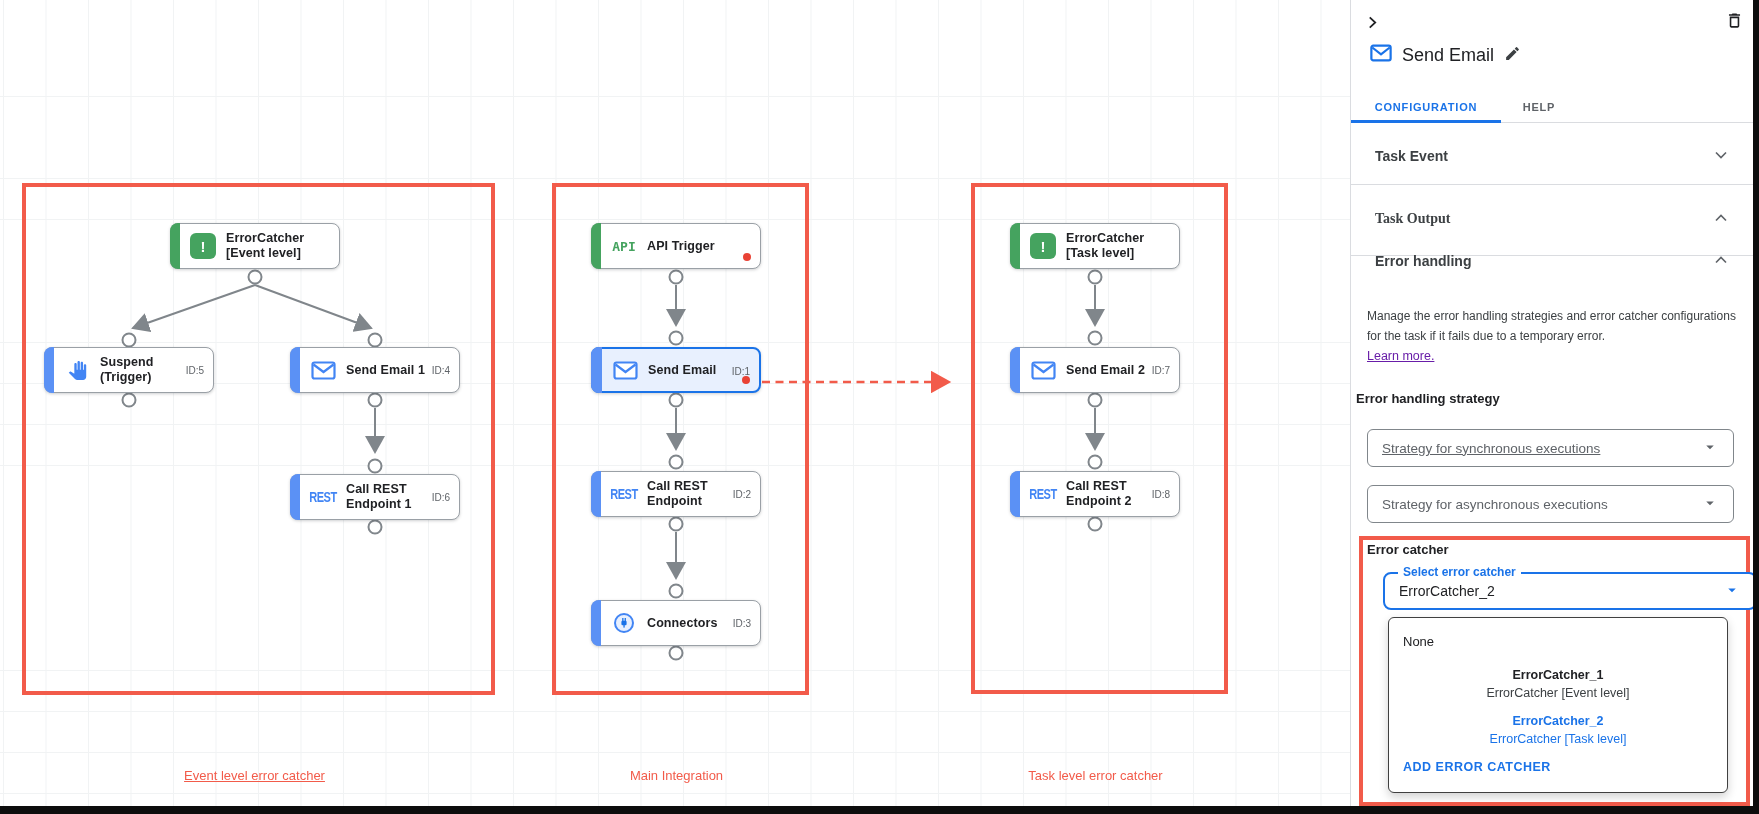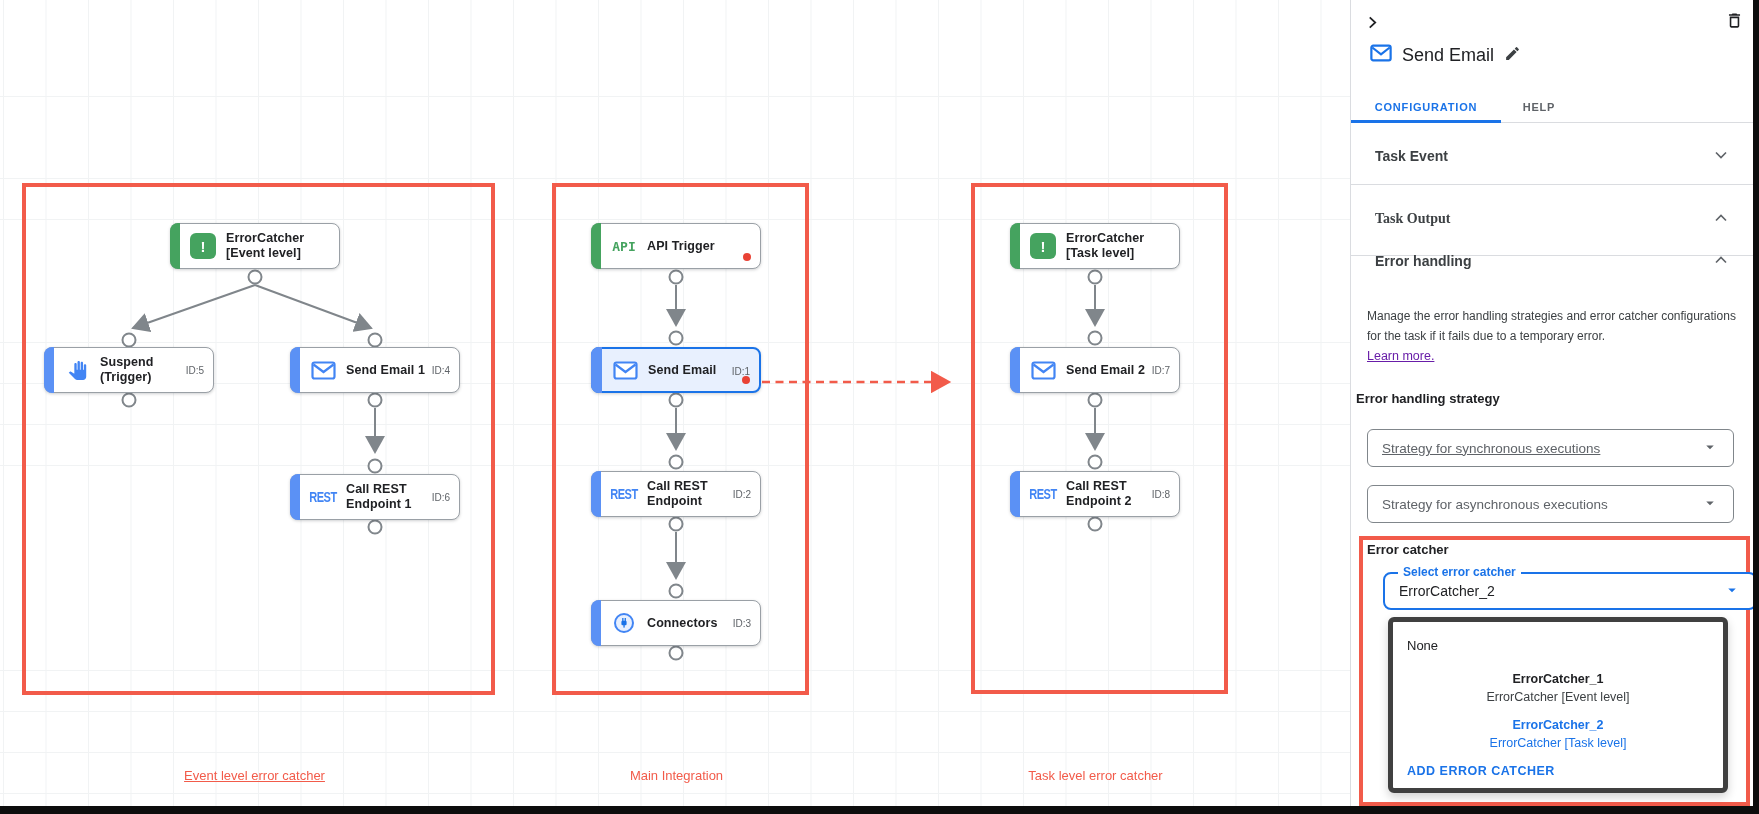--- a/index.html
+++ b/index.html
@@ -54,21 +54,21 @@
   .select .caret{margin-left:auto;}
   .red-annotation{position:absolute;left:8px;top:536px;width:391px;height:270px;border:4px solid #f25b4a;box-sizing:border-box;}
   .ec-label{position:absolute;left:16px;top:542px;font-size:13px;font-weight:bold;color:#202124;}
   .blue-select{position:absolute;left:16px;top:572px;width:374px;height:38px;border:2.5px solid #1a73e8;
     border-radius:8px;box-sizing:border-box;display:flex;align-items:center;padding:0 14px;
     font-size:14px;color:#202124;cursor:pointer;background:#fff;margin-left:16px;}
   .blue-select .float-label{position:absolute;left:13px;top:-9px;background:#fff;padding:0 5px;
     font-size:12px;color:#1a73e8;font-weight:bold;white-space:nowrap;}
   .blue-select .caret{margin-left:auto;}
   .menu{position:absolute;left:37px;top:617px;width:340px;height:176px;background:#fff;
-    border:5px solid #404040;border-radius:6px;box-shadow:0 4px 10px rgba(0,0,0,.18);
+    border:1px solid #404040;border-radius:6px;box-shadow:0 4px 10px rgba(0,0,0,.18);
     box-sizing:border-box;padding:14px 0 0 0;}
   .menu-item{padding:0 14px;cursor:pointer;}
   .menu-none{font-size:13px;color:#202124;height:20px;line-height:20px;margin-bottom:14px;}
   .menu-entry{margin-bottom:10px;text-align:center;}
   .menu-entry .m-name{font-size:12.5px;font-weight:bold;color:#202124;line-height:18px;}
   .menu-entry .m-sub{font-size:12.5px;color:#3c4043;line-height:18px;}
   .menu-entry.selected .m-name,.menu-entry.selected .m-sub{color:#1a73e8;}
   .menu-add{margin-top:12px;padding:0 14px;font-size:12.5px;font-weight:bold;letter-spacing:.5px;
     color:#1a73e8;cursor:pointer;}
   

